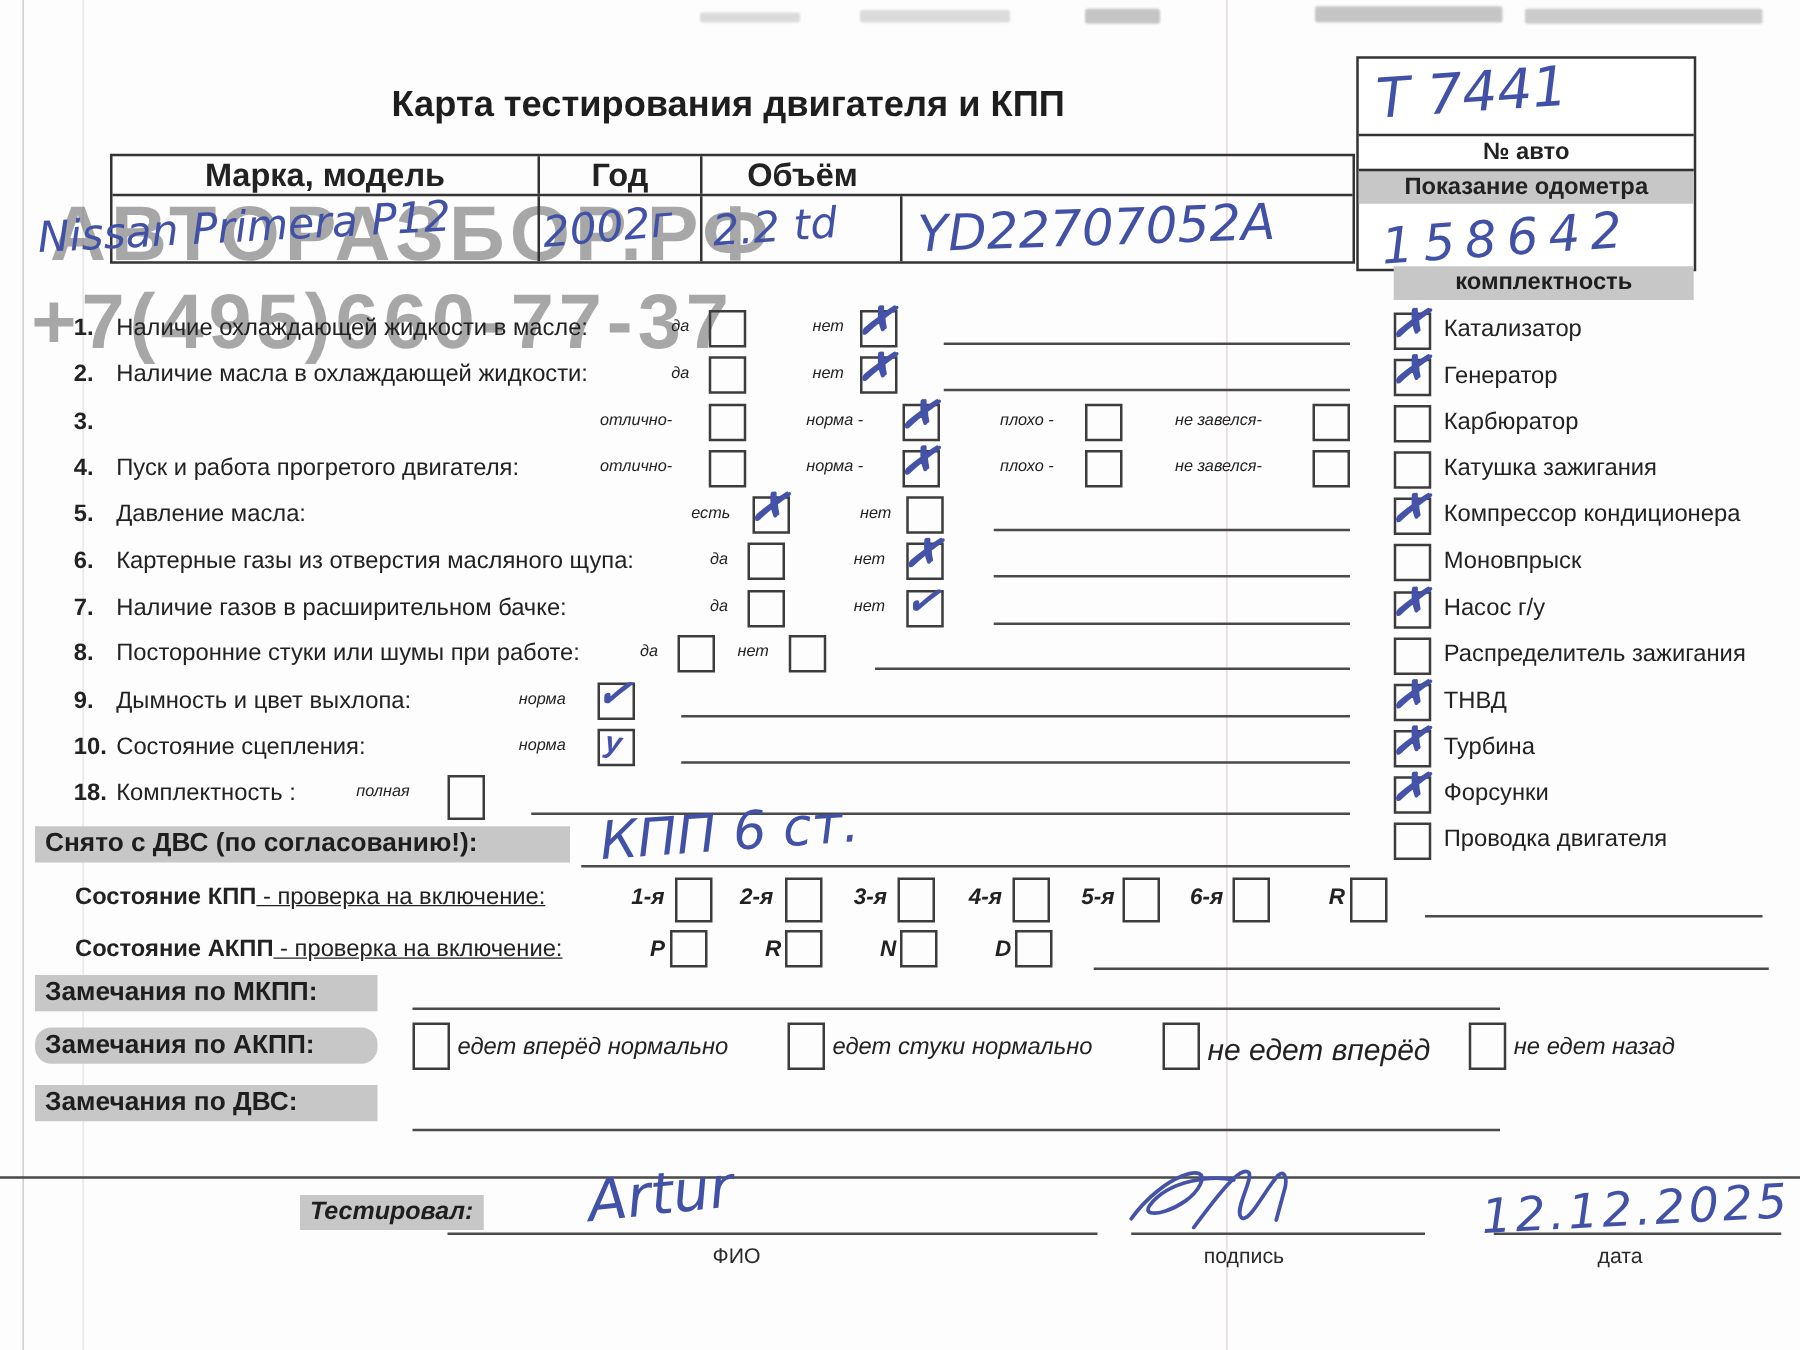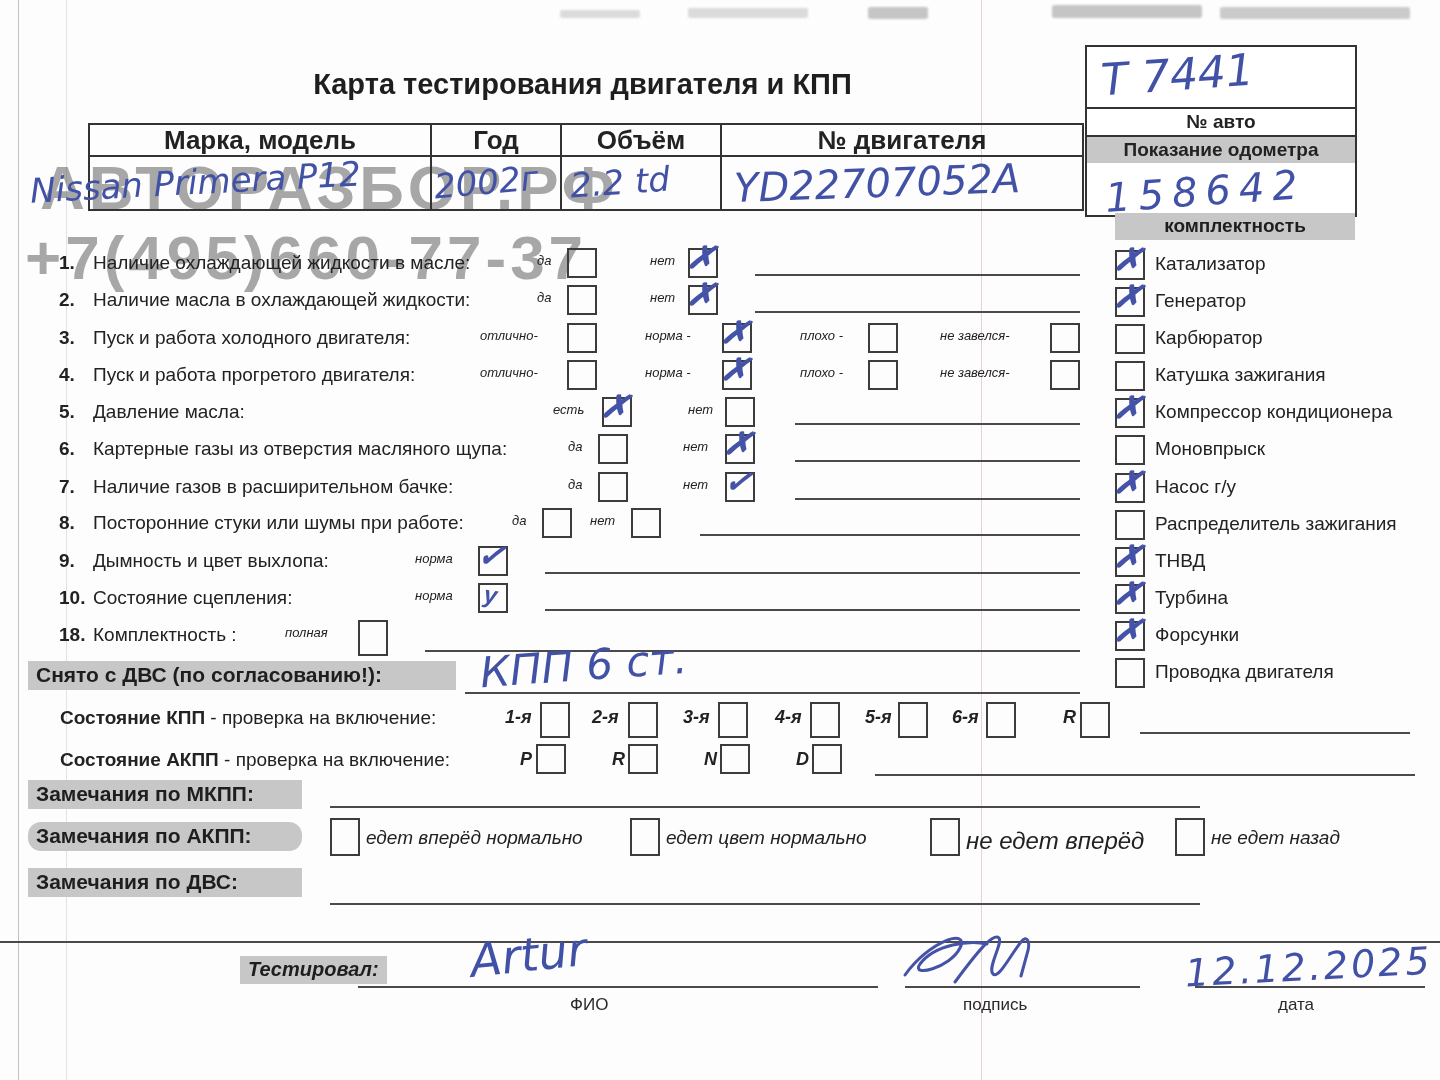--- a/index.html
+++ b/index.html
@@ -44,21 +44,21 @@
            z-index:2;background:#fff;}
   #autobox .cell{position:relative;}
   #autobox .lblrow{border-top:2px solid #333;font-weight:bold;font-size:19px;
                    text-align:center;height:26px;line-height:26px;}
   
   .crow{position:absolute;left:1115px;width:320px;height:34px;z-index:2;}
   .crow .clabel{position:absolute;left:40px;top:3px;font-size:19px;white-space:nowrap;}
   
   .grow{position:absolute;left:60px;width:1370px;height:40px;z-index:2;}
   .glabel-b{position:absolute;left:0;top:5px;font-weight:bold;font-size:19px;}
-  .glabel-r{font-weight:normal;}
+  .glabel-r{font-weight:normal;text-decoration:underline;}
   .gopt{position:absolute;top:5px;font-style:italic;font-weight:bold;font-size:18px;}
   
   .small-cap{position:absolute;font-size:17px;color:#2a2a2a;z-index:2;text-align:center;}
   svg{overflow:visible;}
 </style>
 </head>
 <body>
 
 <div id="page">
 
@@ -85,21 +85,20 @@
     <div class="cell" style="height:52px;">
       <span class="hand" style="left:18px;top:8px;font-size:40px;letter-spacing:8px;transform:rotate(-4deg);">158642</span>
     </div>
   </div>
 
   <div id="vtable">
     <div class="hrow">
       <div class="hcell" style="width:342px;">Марка, модель</div>
       <div class="hcell" style="width:130px;">Год</div>
       <div class="hcell" style="width:160px;">Объём</div>
-      <div class="hcell" style="flex:1;">№ двигателя</div>
     </div>
     <div class="vrow">
       <div class="vcell" style="width:342px;">
         <span class="hand" style="left:-60px;top:8px;font-size:34px;transform:rotate(-3deg);">Nissan Primera P12</span>
       </div>
       <div class="vcell" style="width:130px;">
         <span class="hand" style="left:2px;top:8px;font-size:34px;transform:rotate(-5deg);">2002г</span>
       </div>
       <div class="vcell" style="width:160px;">
         <span class="hand" style="left:8px;top:8px;font-size:34px;transform:rotate(-4deg);">2.2 td</span>
@@ -208,21 +207,20 @@
       </span>
     <span class="optl" style="left:595px">нет</span>
     <span class="cbox" style="left:633px">
         <span class="mark">✗</span>
       </span>
     <div class="wline" style="left:700px;width:325px;top:26px"></div>
   </div>
 
   <div class="row" style="top:323px">
     <span class="num">3.</span>
-    <span class="lbl">Пуск и работа холодного двигателя:</span>
     <span class="optl" style="left:425px">отлично-</span>
     <span class="cbox" style="left:512px">
         <span class="mark"></span>
       </span>
     <span class="optl" style="left:590px">норма -</span>
     <span class="cbox" style="left:667px">
         <span class="mark">✗</span>
       </span>
     <span class="optl" style="left:745px">плохо -</span>
     <span class="cbox" style="left:813px">
@@ -378,21 +376,21 @@
   </div>
 
   <div class="bar shade" style="left:28px;top:780px;width:258px;">Замечания по МКПП:</div>
   <div class="wline" style="position:absolute;left:330px;width:870px;top:806px;"></div>
 
   <div class="bar shade" style="left:28px;top:822px;width:258px;border-radius:13px;">Замечания по АКПП:</div>
   <div style="position:absolute;left:330px;top:818px;width:1100px;height:44px;z-index:2;">
     <span class="cbox tall" style="left:0;width:26px;height:34px;"></span>
     <span class="optl" style="left:36px;top:9px;font-size:19px;">едет вперёд нормально</span>
     <span class="cbox tall" style="left:300px;width:26px;height:34px;"></span>
-    <span class="optl" style="left:336px;top:9px;font-size:19px;">едет цвет нормально</span>
+    <span class="optl" style="left:336px;top:9px;font-size:19px;">едет стуки нормально</span>
     <span class="cbox tall" style="left:600px;width:26px;height:34px;"></span>
     <span class="optl" style="left:636px;top:9px;font-size:24px;">не едет вперёд</span>
     <span class="cbox tall" style="left:845px;width:26px;height:34px;"></span>
     <span class="optl" style="left:881px;top:9px;font-size:19px;">не едет назад</span>
   </div>
 
   <div class="bar shade" style="left:28px;top:868px;width:258px;">Замечания по ДВС:</div>
   <div class="wline" style="position:absolute;left:330px;width:870px;top:903px;"></div>
 
   <div class="wline" style="position:absolute;left:0px;width:1440px;top:941px;"></div>

